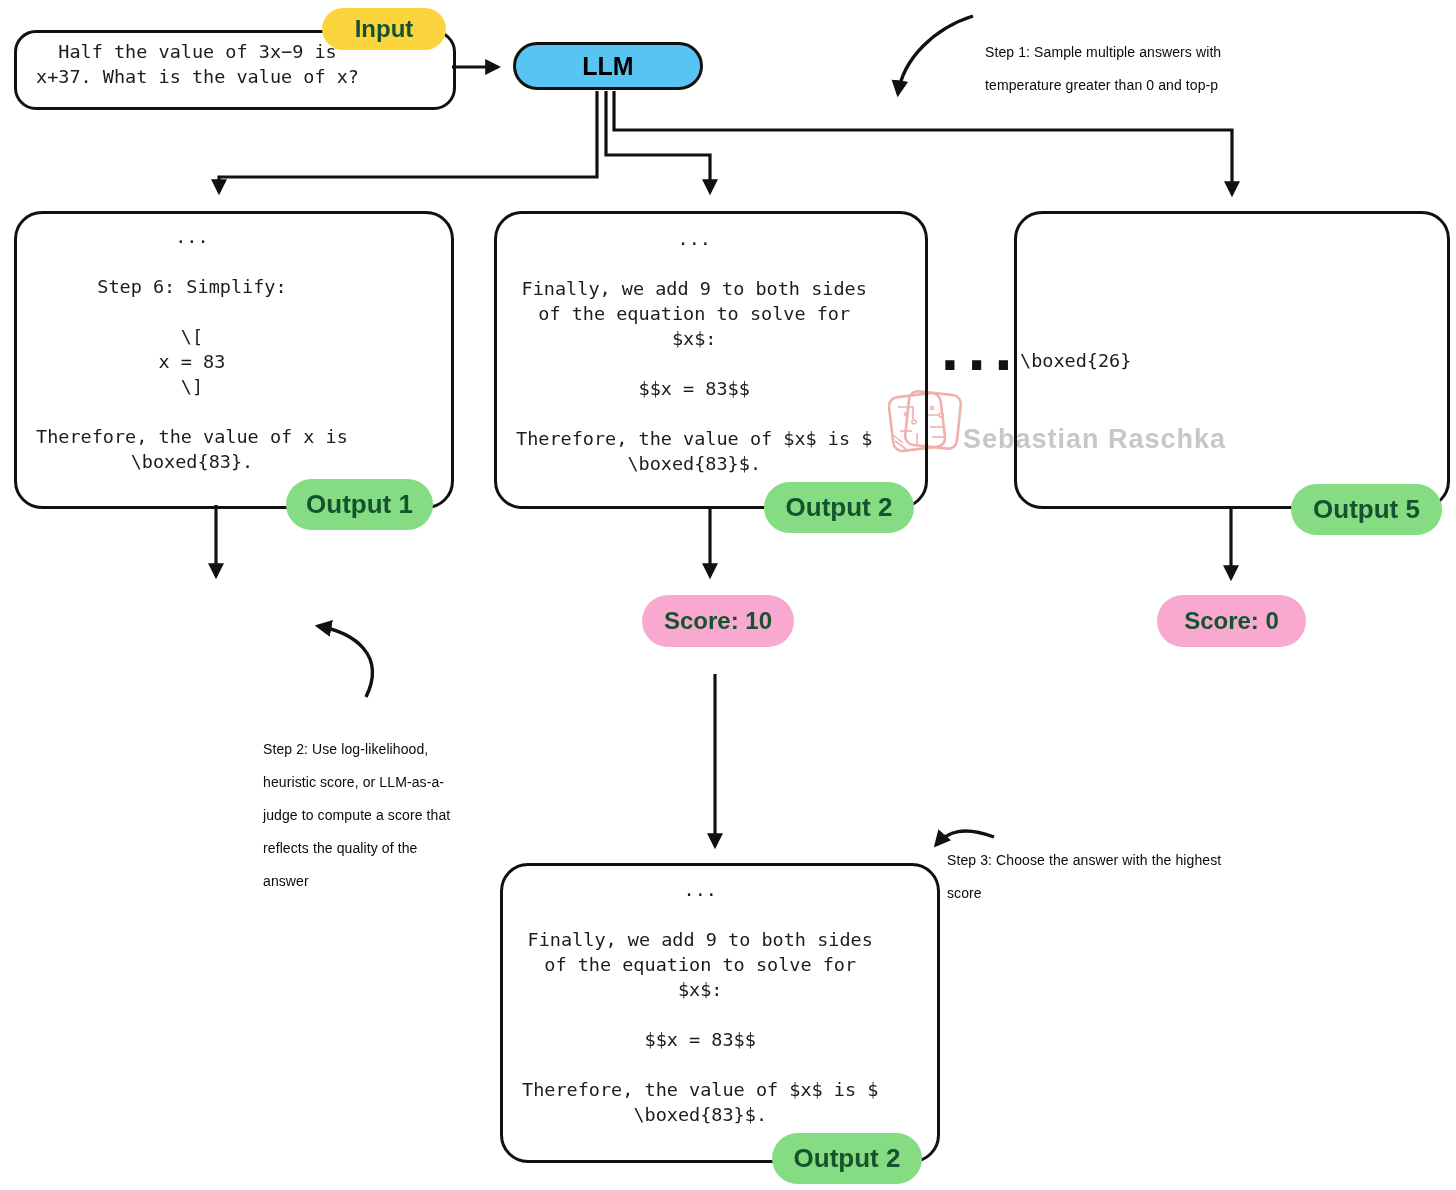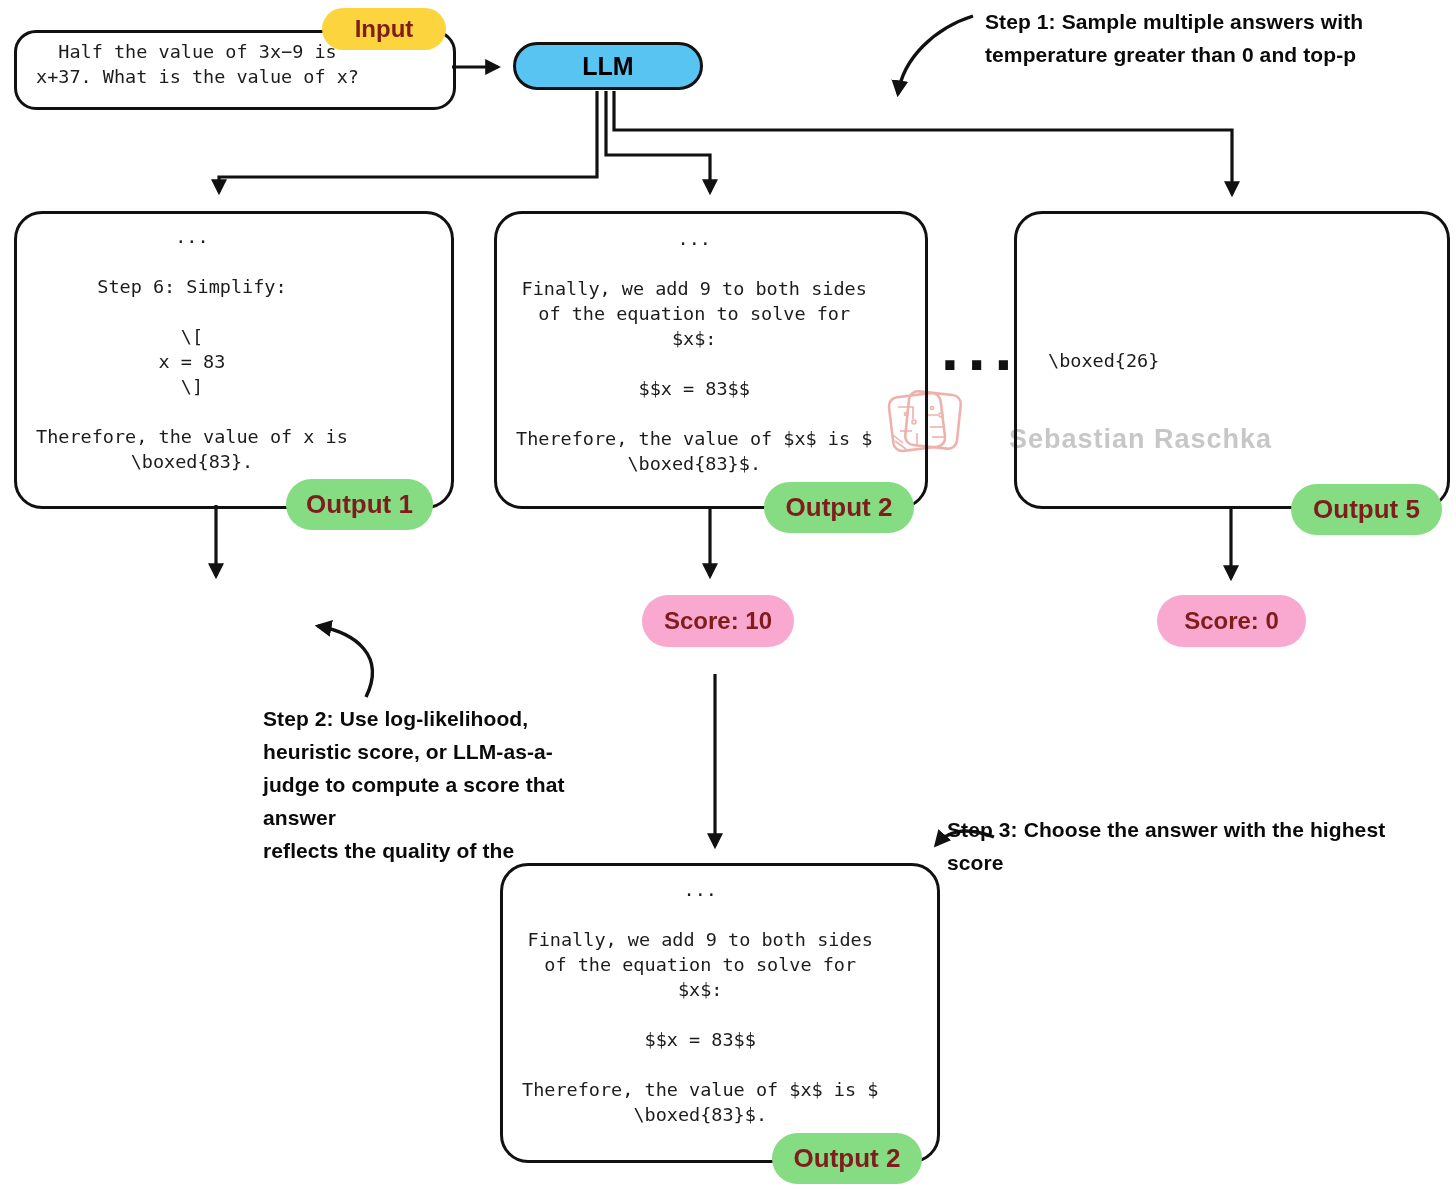--- a/index.html
+++ b/index.html
@@ -10,44 +10,44 @@
   .card{
     position:absolute;border:3.2px solid #111;border-radius:28px;
     background:transparent;z-index:2;
   }
   .mono{
     position:absolute;font-family:"DejaVu Sans Mono",monospace;
     font-size:18.5px;line-height:25px;color:#1c1c1c;white-space:pre;z-index:2;margin:0;text-align:center;
   }
   .badge{
     position:absolute;display:flex;align-items:center;justify-content:center;
-    border-radius:26px;font-weight:bold;color:#7f1d1d;z-index:4;
+    border-radius:26px;font-weight:bold;color:#14532d;z-index:4;
     font-family:"Liberation Sans",sans-serif;
   }
   .badge.green{background:#85DC82;font-size:26px;height:51px;}
   .badge.pink{background:#F9A8D0;font-size:24px;height:52px;}
   .badge.yellow{background:#FCD53E;font-size:24px;height:42px;}
   .pill-llm{
     position:absolute;left:513px;top:42px;width:190px;height:48px;
     background:#57C4F2;border:3.2px solid #111;border-radius:26px;
     display:flex;align-items:center;justify-content:center;
     font-size:25px;font-weight:bold;color:#000000;z-index:4;box-sizing:border-box;
   }
   .annotation{
-    position:absolute;font-weight:bold;color:#0a0a0a;
-    font-size:21px;line-height:33px;z-index:3;letter-spacing:0.1px;
+    position:absolute;font-weight:normal;color:#0a0a0a;
+    font-size:14px;line-height:33px;z-index:3;letter-spacing:0.1px;margin-top:31px;
   }
   .ellipsis-dots{
     position:absolute;left:940px;top:322px;font-size:52px;font-weight:bold;
     letter-spacing:7px;color:#111;z-index:1;font-family:"DejaVu Sans",sans-serif;
   }
   .arrows{position:absolute;left:0;top:0;width:1456px;height:1190px;z-index:3;pointer-events:none;}
   .watermark{position:absolute;z-index:1;}
   .wm-text{
-    position:absolute;left:1009px;top:424px;font-size:27px;font-weight:bold;
+    position:absolute;left:963px;top:424px;font-size:27px;font-weight:bold;
     color:#c7c7c7;letter-spacing:1px;z-index:1;
   }
 </style>
 </head>
 <body>
 
 <div class="canvas">
 
   <svg class="arrows" viewBox="0 0 1456 1190" xmlns="http://www.w3.org/2000/svg">
     <defs>
@@ -134,32 +134,32 @@
 
 $$x = 83$$
 
 Therefore, the value of $x$ is $
 \boxed{83}$.</pre>
   <div class="badge green" style="left:764px;top:482px;width:150px;">Output 2</div>
 
   <div class="ellipsis-dots">...</div>
 
   <div class="card" style="left:1014px;top:211px;width:430px;height:292px;"></div>
-  <pre class="mono" style="left:1048px;top:348px;">\boxed{26}</pre>
+  <pre class="mono" style="left:1020px;top:348px;">\boxed{26}</pre>
   <div class="badge green" style="left:1291px;top:484px;width:151px;">Output 5</div>
 
   <div class="badge pink" style="left:642px;top:595px;width:152px;">Score: 10</div>
   <div class="badge pink" style="left:1157px;top:595px;width:149px;">Score: 0</div>
 
   <div class="annotation" style="left:263px;top:702px;">
     <div>Step 2: Use log-likelihood,</div>
     <div>heuristic score, or LLM-as-a-</div>
     <div>judge to compute a score that</div>
+    <div>reflects the quality of the</div>
     <div>answer</div>
-    <div>reflects the quality of the</div>
   </div>
 
   <div class="annotation" style="left:947px;top:813px;">
     <div>Step 3: Choose the answer with the highest</div>
     <div>score</div>
   </div>
 
   <div class="card" style="left:500px;top:863px;width:434px;height:294px;"></div>
   <pre class="mono" style="left:522px;top:877px;">...
 

